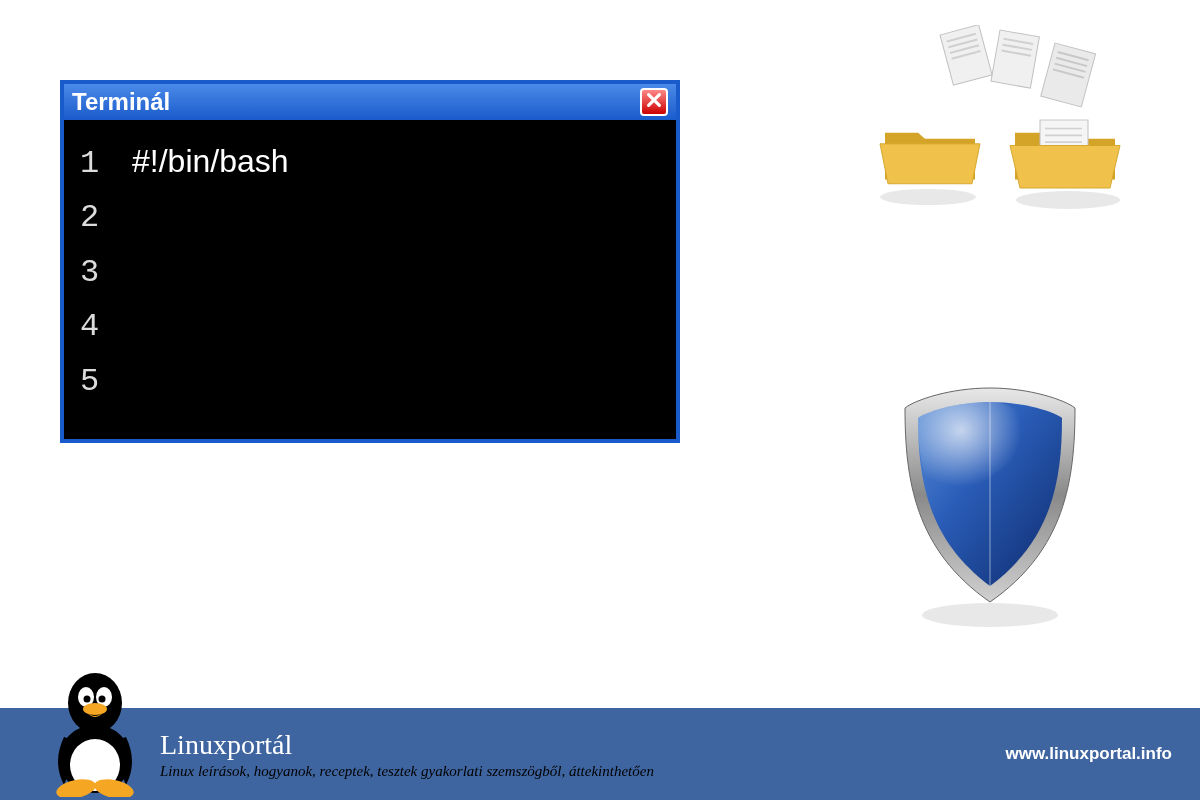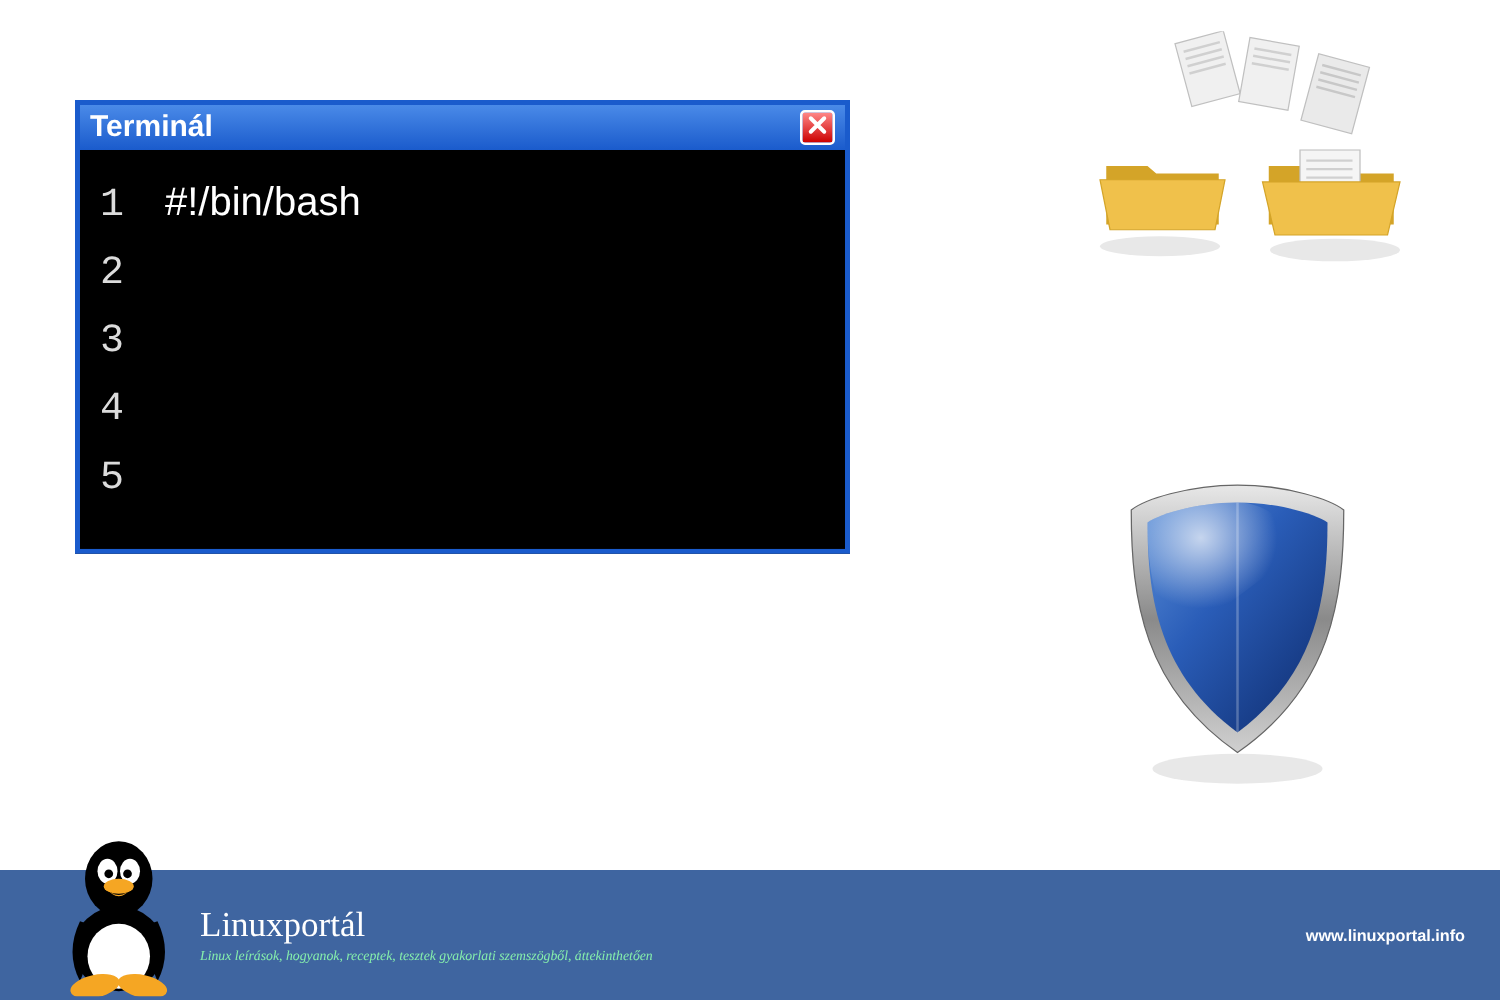--- a/index.html
+++ b/index.html
@@ -89,47 +89,47 @@
   width: 200px;
   height: 260px;
 }
 
 
 .footer {
   position: absolute;
   bottom: 0;
   left: 0;
   right: 0;
-  height: 104px;
+  height: 92px;
   background: #3f65a0;
   display: flex;
   align-items: center;
   padding-left: 160px;
   padding-right: 28px;
 }
 .footer-text {
   flex: 1;
 }
 .footer-title {
   color: #ffffff;
   font-family: Georgia, 'Times New Roman', serif;
   font-size: 28px;
   font-weight: normal;
 }
 .footer-subtitle {
-  color: #86efac;
+  color: #000000;
   font-family: Georgia, 'Times New Roman', serif;
   font-style: italic;
-  font-size: 11px;
+  font-size: 15px;
   margin-top: 2px;
 }
 .footer-url {
   color: #ffffff;
   font-weight: bold;
-  font-size: 13px;
+  font-size: 17px;
 }
 
 
 .tux {
   position: absolute;
   bottom: 3px;
   left: 40px;
   width: 110px;
   height: 130px;
   z-index: 10;

